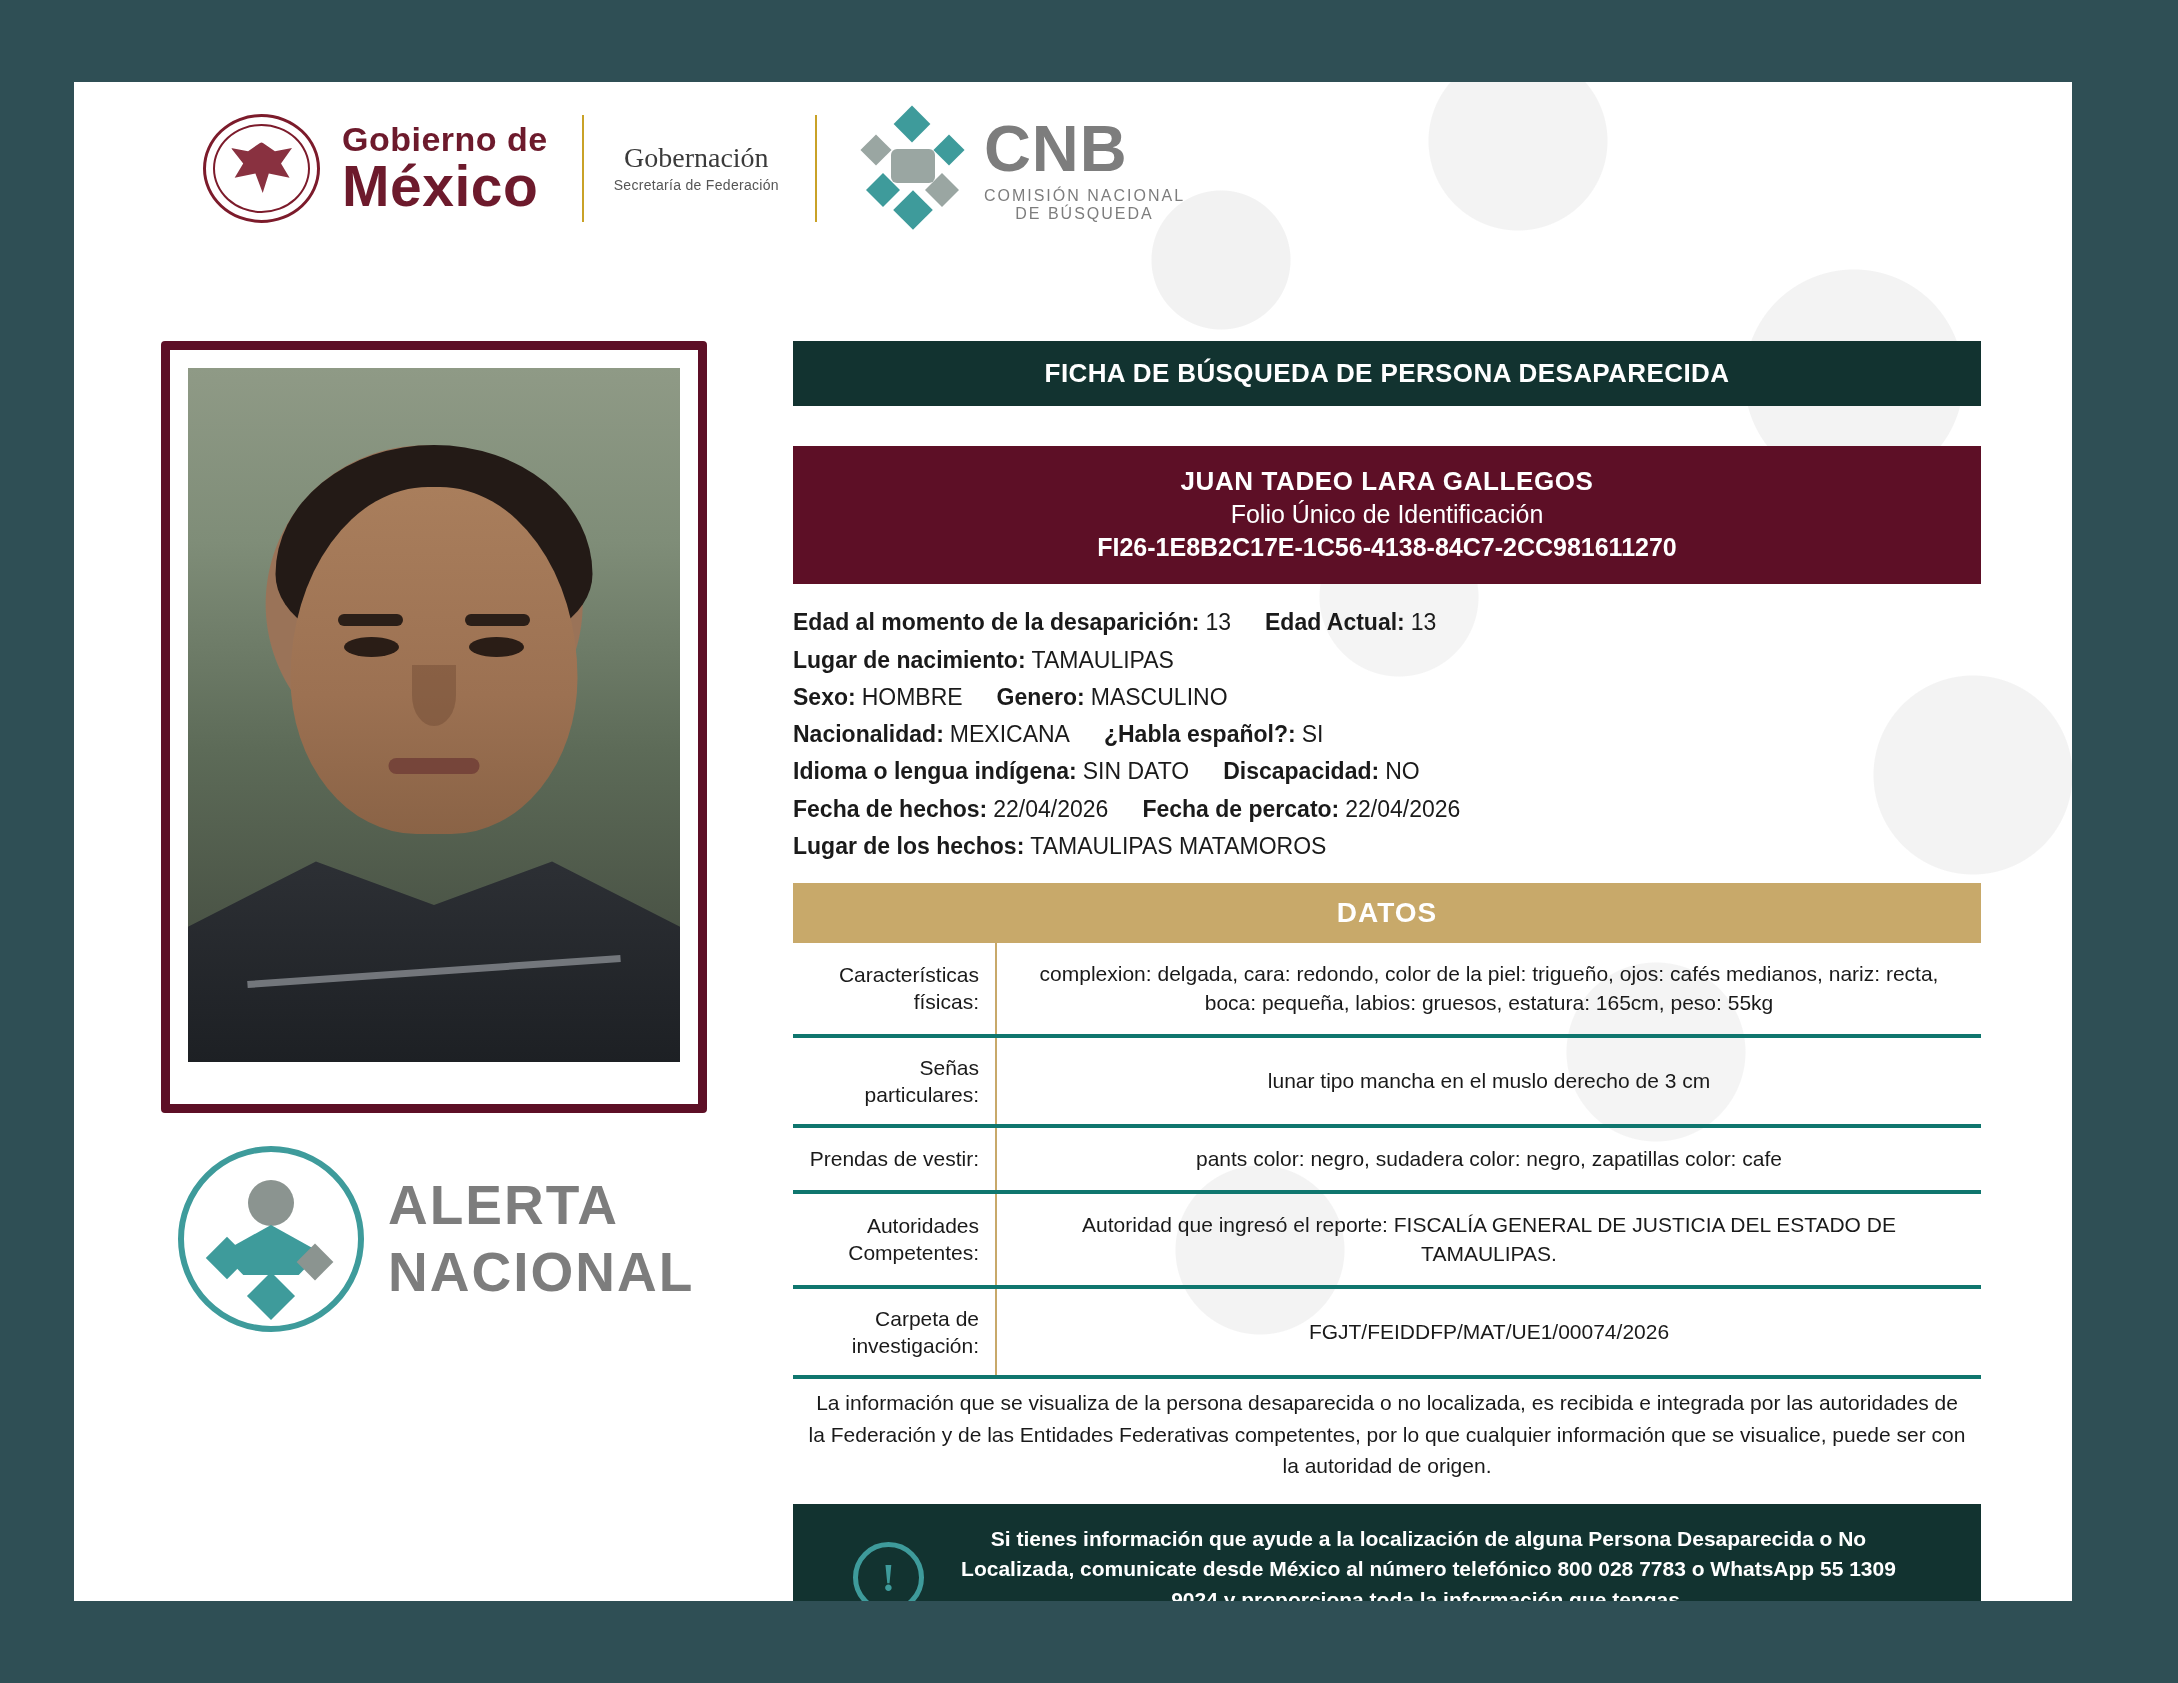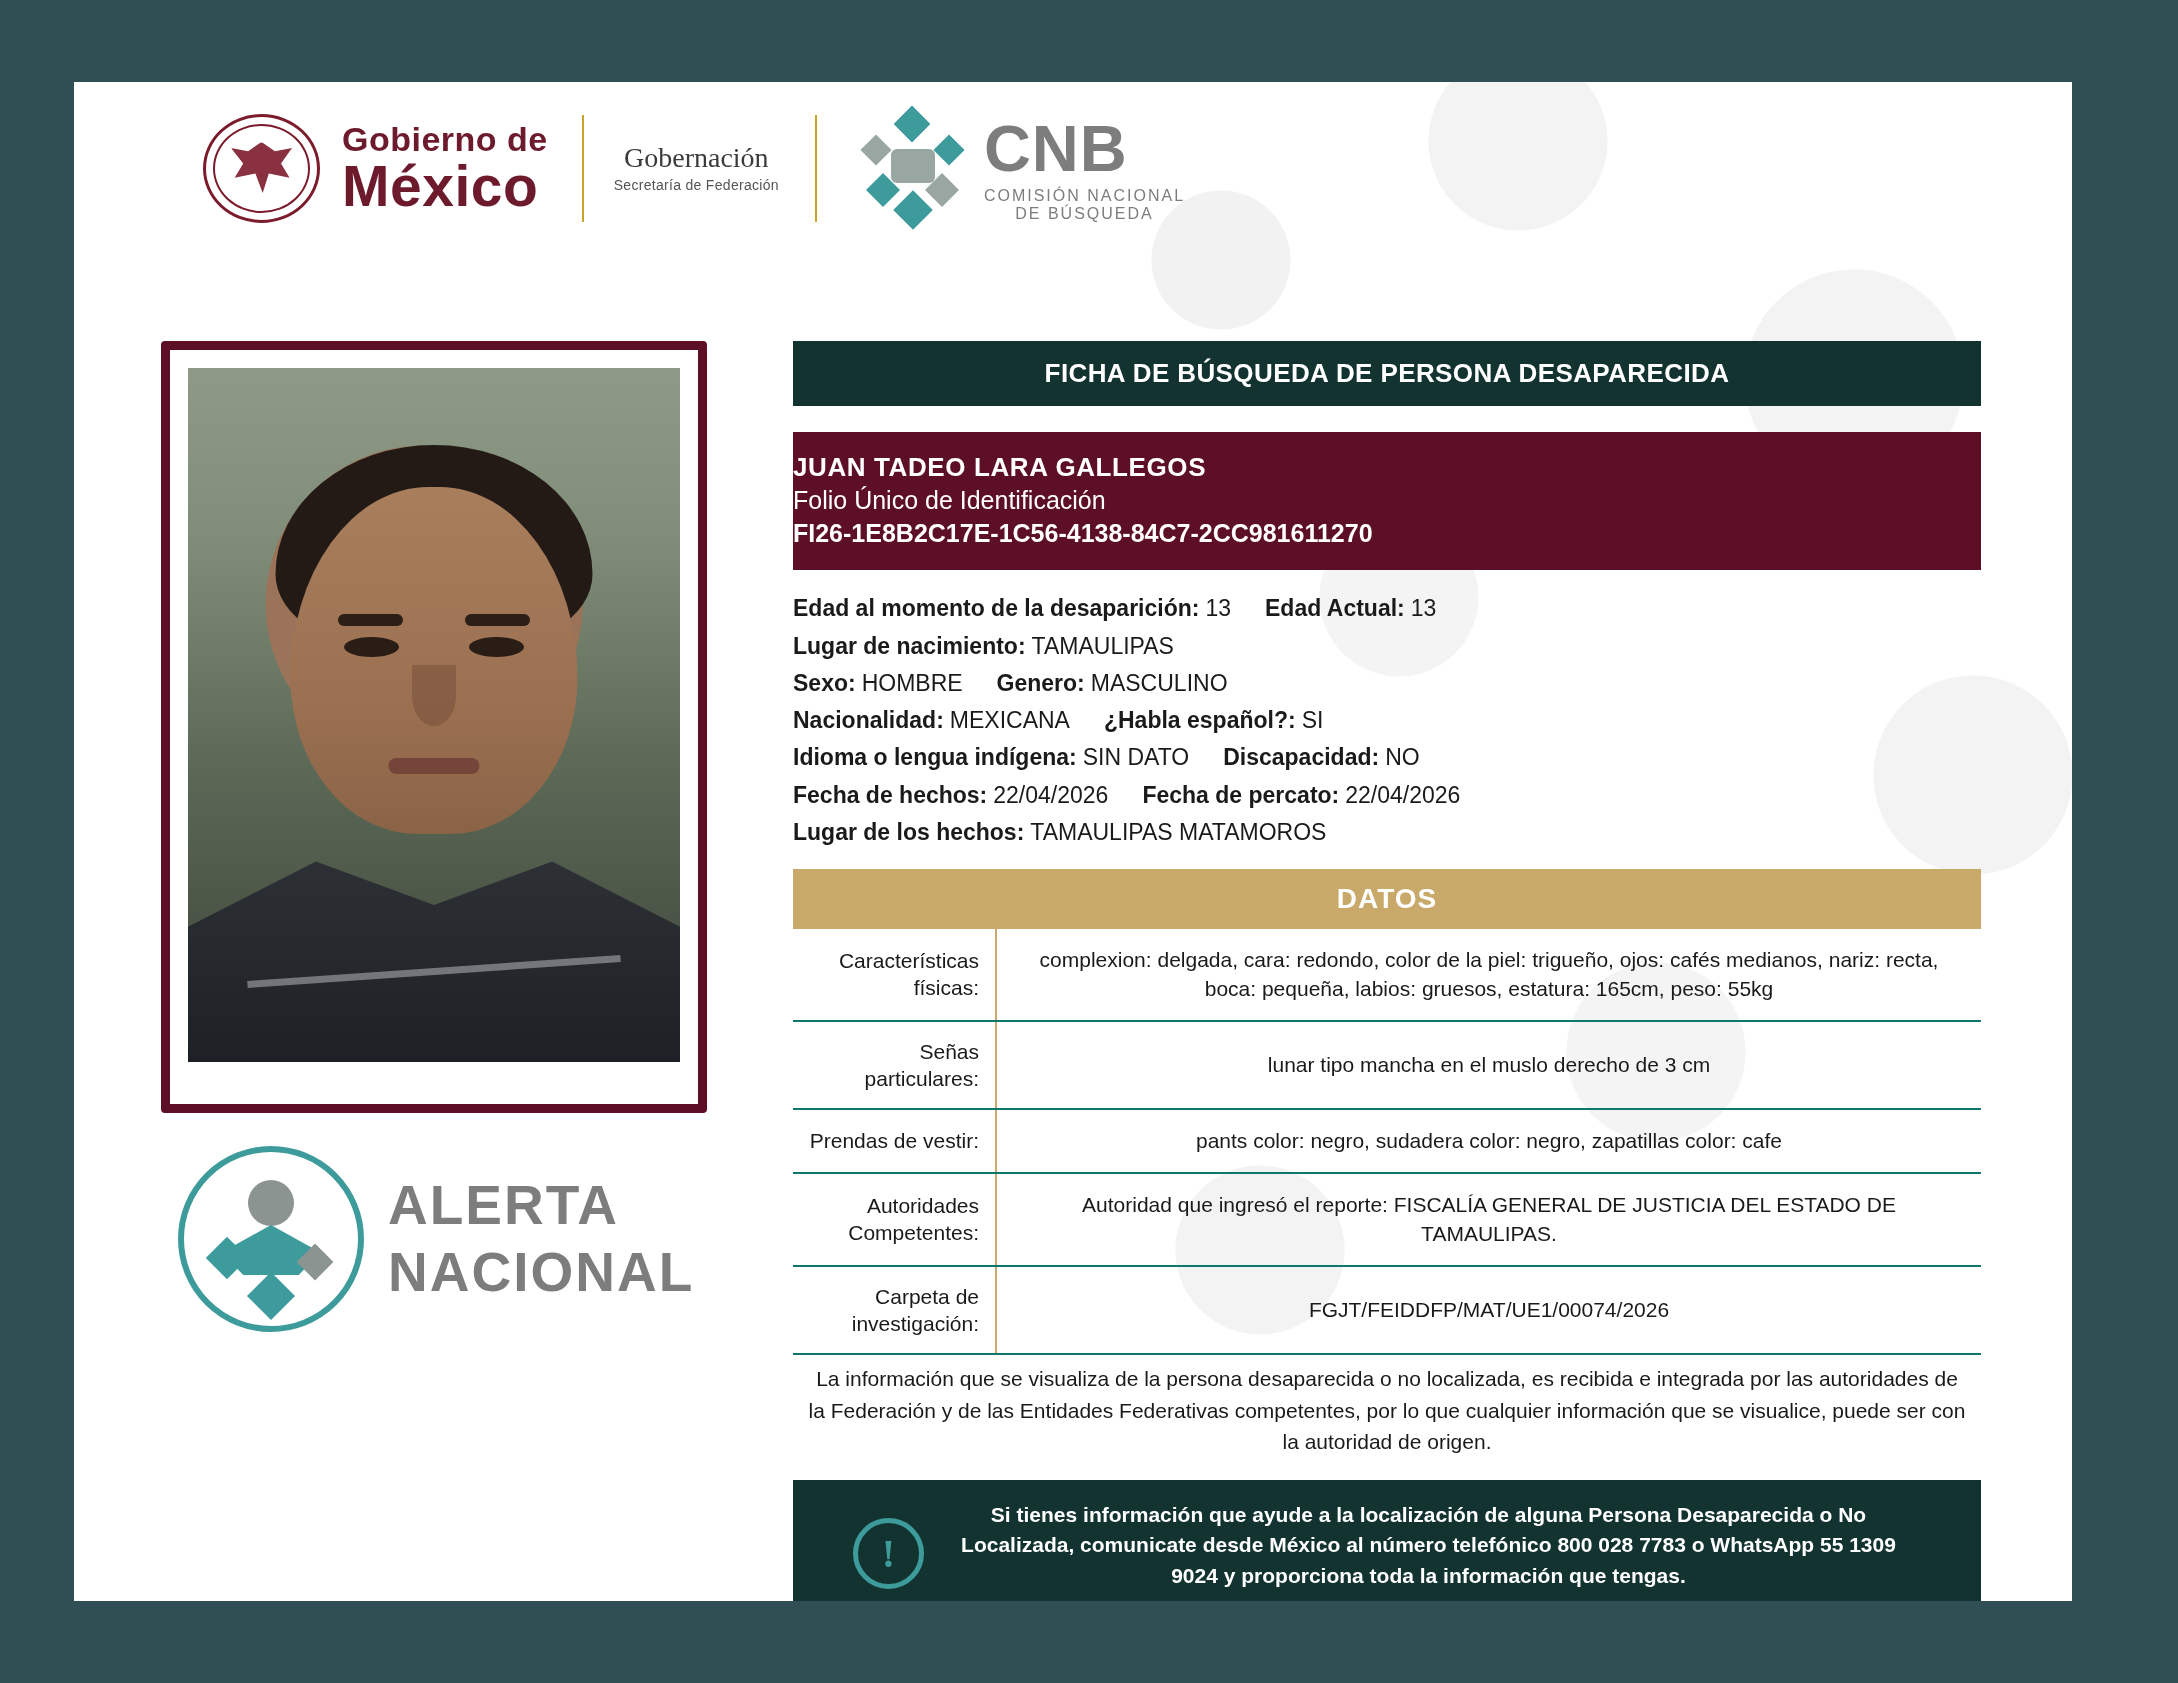--- a/index.html
+++ b/index.html
@@ -331,23 +331,24 @@
   .ficha-bar {
     background: #123330;
     color: #ffffff;
     font-size: 26px;
     font-weight: bold;
     text-align: center;
     padding: 17px 0;
     letter-spacing: 0.4px;
   }
   .name-box {
-    margin-top: 26px;
+    margin-top: 40px;
     background: #5d0f26;
     color: #ffffff;
+    text-align: center;
     padding: 18px 0 20px;
     line-height: 1.32;
   }
   .name-box .nm { font-size: 26px; font-weight: bold; letter-spacing: 0.6px; }
   .name-box .fo { font-size: 25px; }
   .name-box .id { font-size: 25px; font-weight: bold; }
 
   .fields {
     margin-top: 20px;
     font-size: 23px;
@@ -369,21 +370,21 @@
     letter-spacing: 1px;
     padding: 14px 0;
   }
   table.datos {
     width: 100%;
     border-collapse: collapse;
     font-size: 21px;
     color: #1a1a1a;
   }
   table.datos td {
-    border-bottom: 2px solid #0f766e;
+    border-bottom: 4px solid #0f766e;
     padding: 16px 10px;
     vertical-align: middle;
   }
   table.datos td.k {
     width: 176px;
     text-align: right;
     border-right: 2px solid #c8a96a;
     line-height: 1.3;
     padding-right: 16px;
   }

